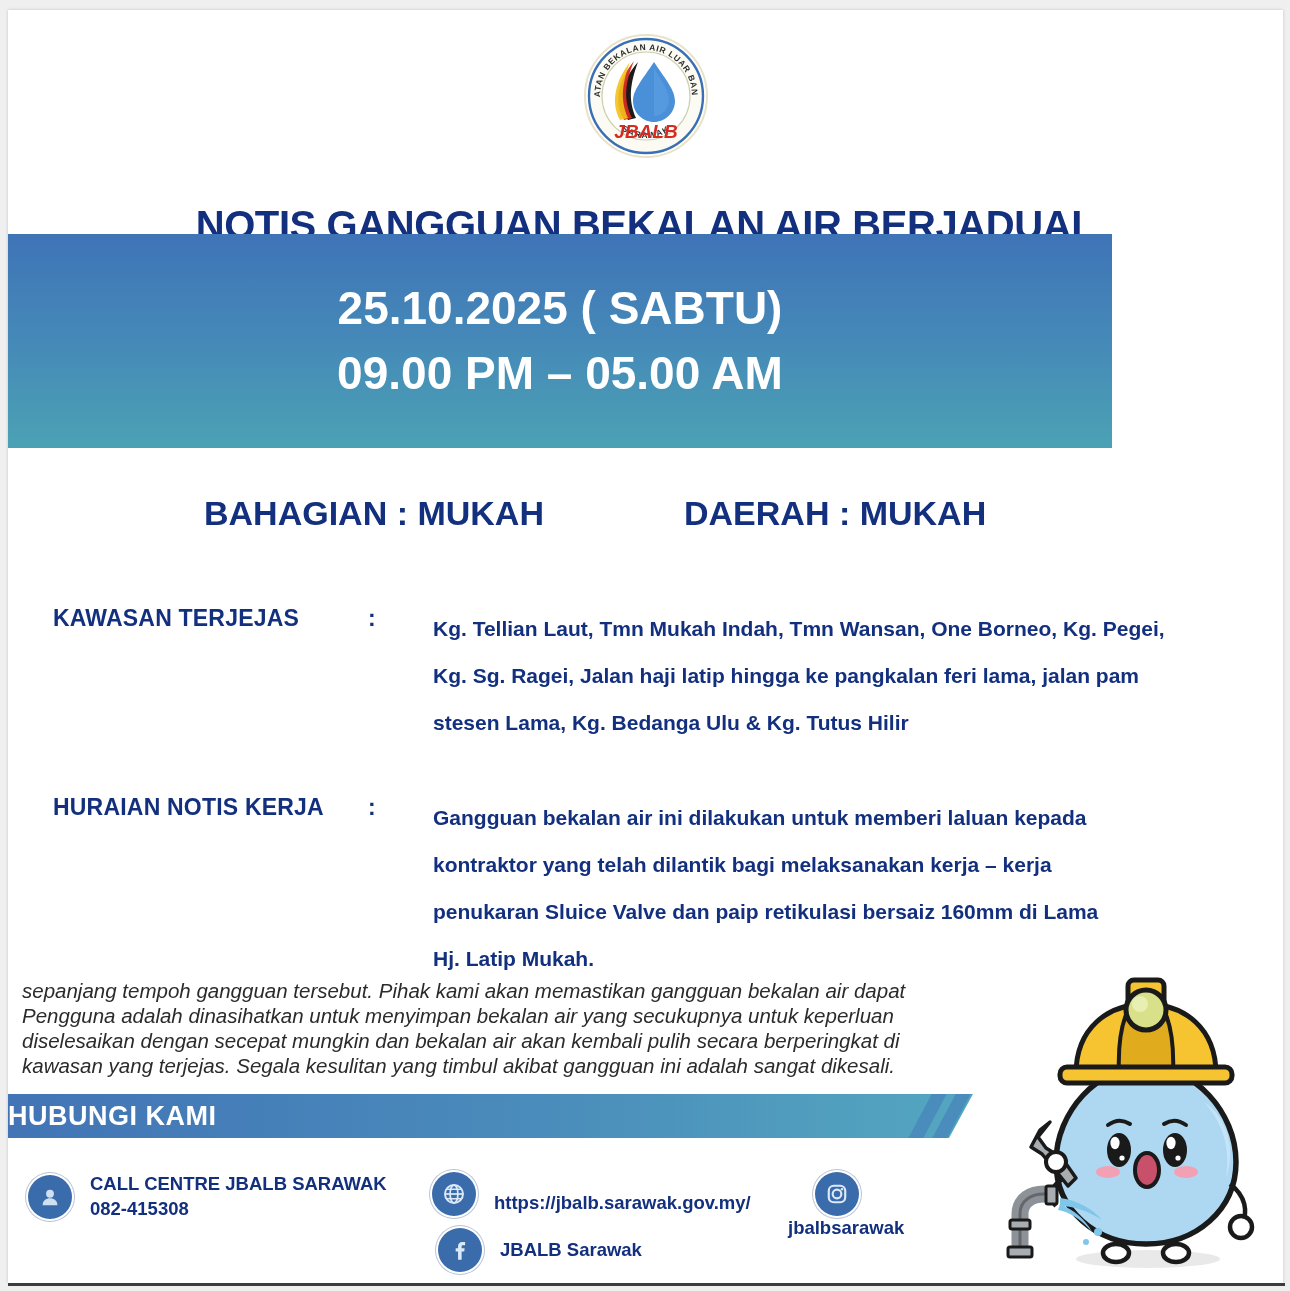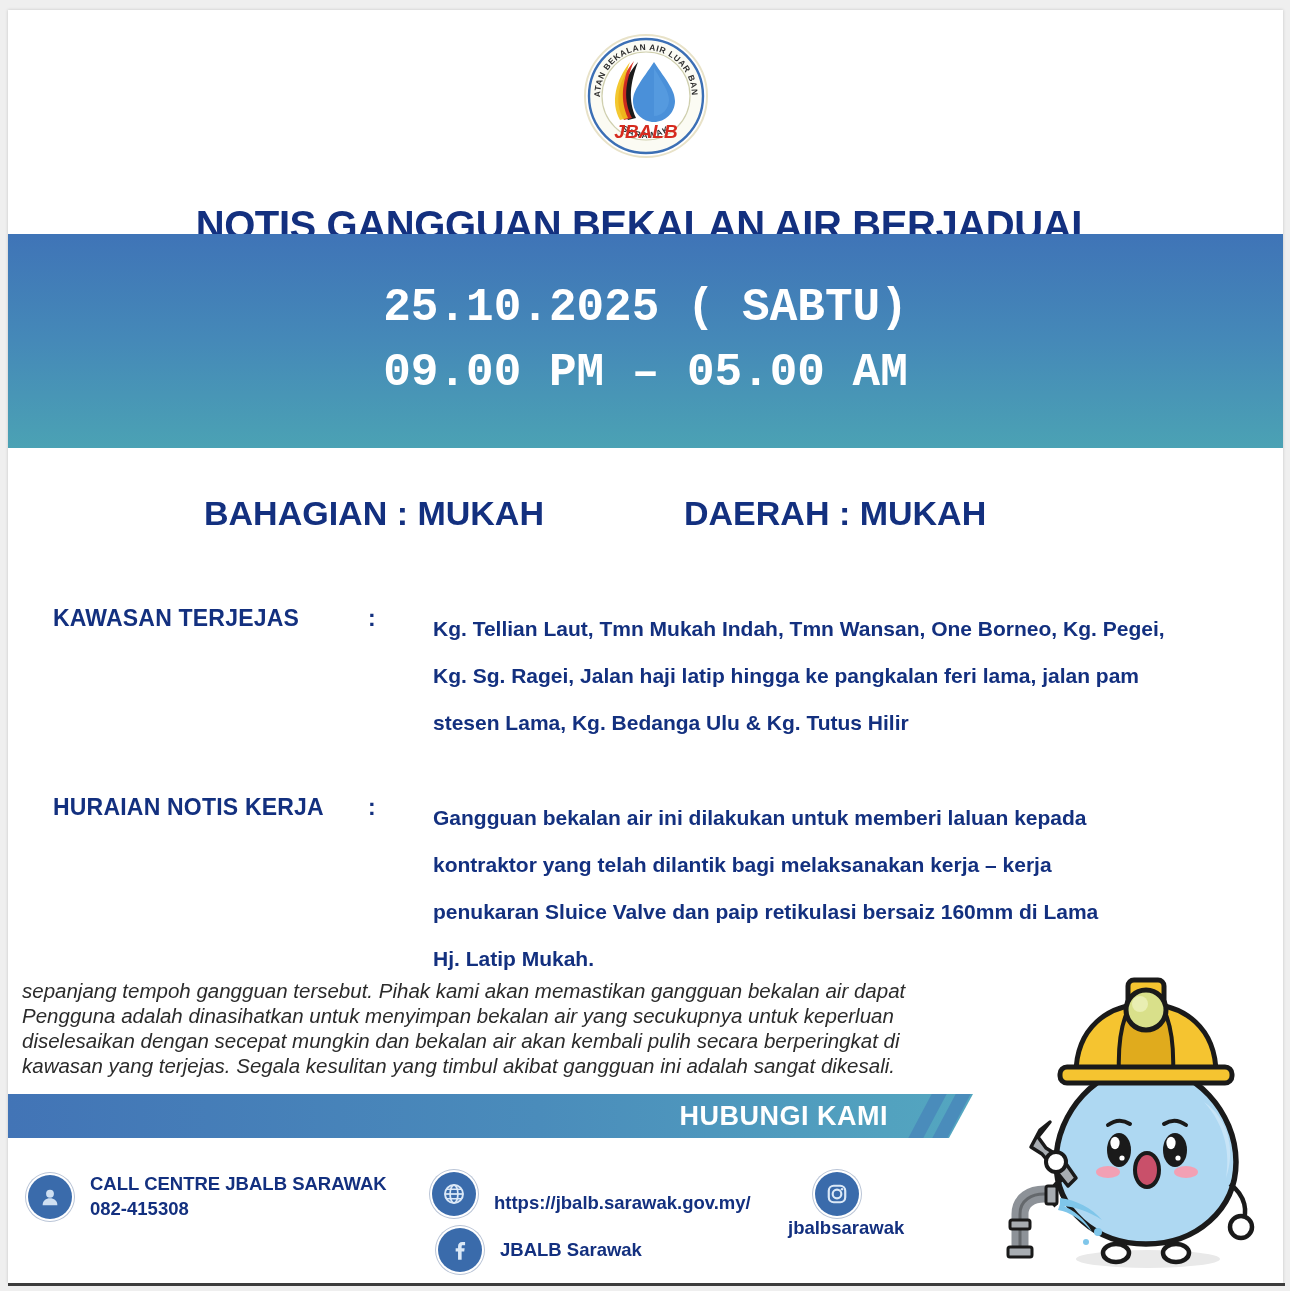--- a/index.html
+++ b/index.html
@@ -58,28 +58,27 @@
     font-family: "Liberation Sans", sans-serif;
     white-space: nowrap;
     margin-top: 35px;
   }
 
   
   .date-banner {
     position: absolute;
     left: 0px;
     top: 224px;
-    width: 1275px;
+    width: 1104px;
     height: 214px;
     background: linear-gradient(180deg, #3f74b7 0%, #4589b8 50%, #4ba2b4 100%);
     display: flex;
     flex-direction: column;
     align-items: center;
     justify-content: center;
-    font-family: Liberation Mono, monospace;
   }
   .date-line {
     color: #ffffff;
     font-size: 46px;
     font-weight: bold;
     line-height: 1.42;
     letter-spacing: 0px;
     white-space: nowrap;
   }
 
@@ -165,21 +164,21 @@
     background: linear-gradient(90deg, #4274b6 0%, #4a8cbb 55%, #54a7c0 100%);
     clip-path: polygon(0 0, 965px 0, 941px 44px, 0 44px);
   }
   .contact-bar-label {
     position: absolute;
     left: 0;
     top: 0;
     width: 880px;
     height: 44px;
     line-height: 44px;
-    text-align: right;
+    text-align: left;
     color: #ffffff;
     font-size: 27px;
     font-weight: bold;
     letter-spacing: 0.5px;
   }
   .slash {
     position: absolute;
     top: 1084px;
     width: 15px;
     height: 44px;

